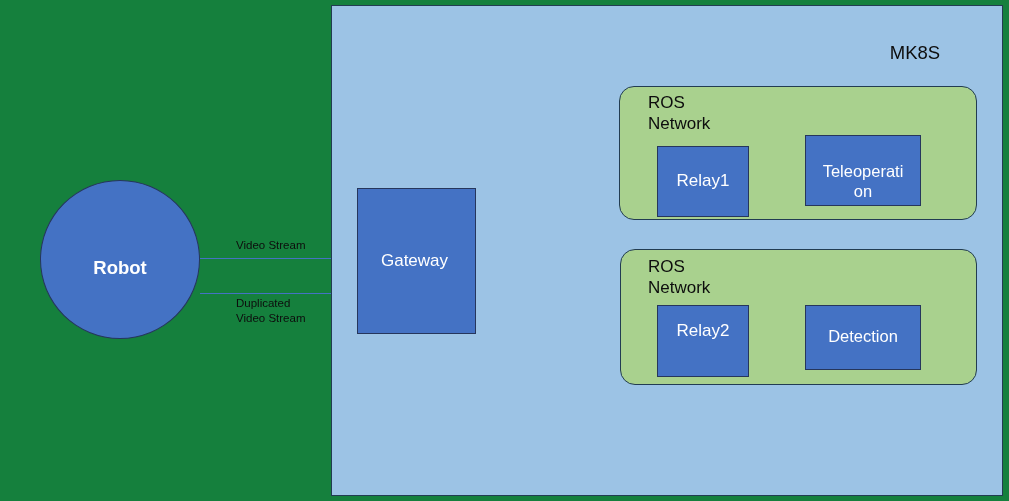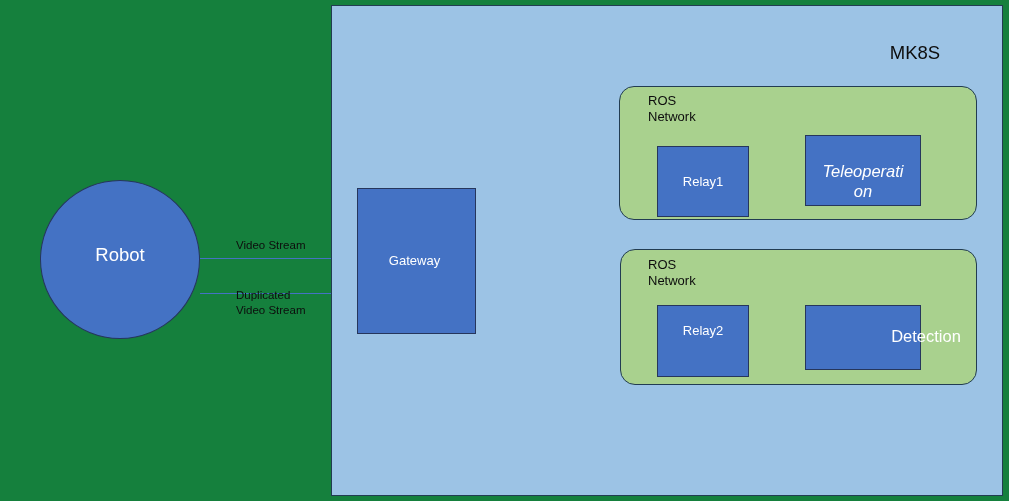--- a/index.html
+++ b/index.html
@@ -69,21 +69,21 @@
   }
   .edge-label {
     position: absolute;
     color: #0d0d0d;
     font-size: 11.5px;
     line-height: 1.28;
     white-space: pre-line;
     pointer-events: none;
   }
   .t-19 { font-size: 18.5px; }
-  .t-18 { font-size: 13px; }
+  .t-18 { font-size: 17px; }
   .t-17 { font-size: 16.5px; }
 </style>
 </head>
 <body>
 
 <div id="diagram-root">
 
   <svg id="diagram-svg" viewBox="0 0 1009 501" xmlns="http://www.w3.org/2000/svg">
     <defs>
       <marker id="arrowhead" markerWidth="9" markerHeight="7" refX="8.4" refY="3.5" orient="auto" markerUnits="userSpaceOnUse">
@@ -104,37 +104,37 @@
   <div class="shape-label label-dark t-19" style="left:865px; top:39px; width:100px; height:28px;">MK8S</div>
 
   <div class="pod-container" style="left:619px; top:86px; width:358px; height:134px;"></div>
   <div class="shape-label label-dark t-18" style="left:648px; top:88px; width:120px; height:56px; justify-content:flex-start; text-align:left; display:block; padding-top:5px;">ROS
 Network</div>
 
   <div class="node-box" style="left:657px; top:146px; width:92px; height:71px;"></div>
   <div class="shape-label label-white t-18" style="left:657px; top:146px; width:92px; height:71px;">Relay1</div>
 
   <div class="node-box" style="left:805px; top:135px; width:116px; height:71px;"></div>
-  <div class="shape-label label-white t-17" style="left:805px; top:135px; width:116px; height:92px;font-style:italic;">Teleoperati
+  <div class="shape-label label-white t-17" style="left:805px; top:135px; width:116px; height:92px;">Teleoperati
 on</div>
 
   <div class="pod-container" style="left:620px; top:249px; width:357px; height:136px;"></div>
   <div class="shape-label label-dark t-18" style="left:648px; top:252px; width:120px; height:56px; justify-content:flex-start; text-align:left; display:block; padding-top:5px;">ROS
 Network</div>
 
   <div class="node-box" style="left:657px; top:305px; width:92px; height:72px;"></div>
   <div class="shape-label label-white t-18" style="left:657px; top:305px; width:92px; height:52px;">Relay2</div>
 
   <div class="node-box" style="left:805px; top:305px; width:116px; height:65px;"></div>
-  <div class="shape-label label-white t-17" style="left:840px; top:305px; width:116px; height:62px;padding-left:28px;">Detection</div>
+  <div class="shape-label label-white t-17" style="left:805px; top:305px; width:116px; height:62px;">Detection</div>
 
   <div class="node-box" style="left:357px; top:188px; width:119px; height:146px;"></div>
   <div class="shape-label label-white t-18" style="left:357px; top:188px; width:115px; height:146px;">Gateway</div>
 
   <div class="robot-circle" style="left:40px; top:180px; width:160px; height:159px;"></div>
-  <div class="shape-label label-white t-19" style="left:40px; top:176px; width:160px; height:159px;">Robot</div>
+  <div class="shape-label label-white t-19" style="left:40px; top:189px; width:160px; height:159px;font-weight:bold;">Robot</div>
 
   <div class="edge-label" style="left:236px; top:238px; width:130px;">Video Stream</div>
 
-  <div class="edge-label" style="left:236px; top:288px; width:130px;">Duplicated
+  <div class="edge-label" style="left:236px; top:296px; width:130px;">Duplicated
 Video Stream</div>
 
 </div>
 
 </body></html>

